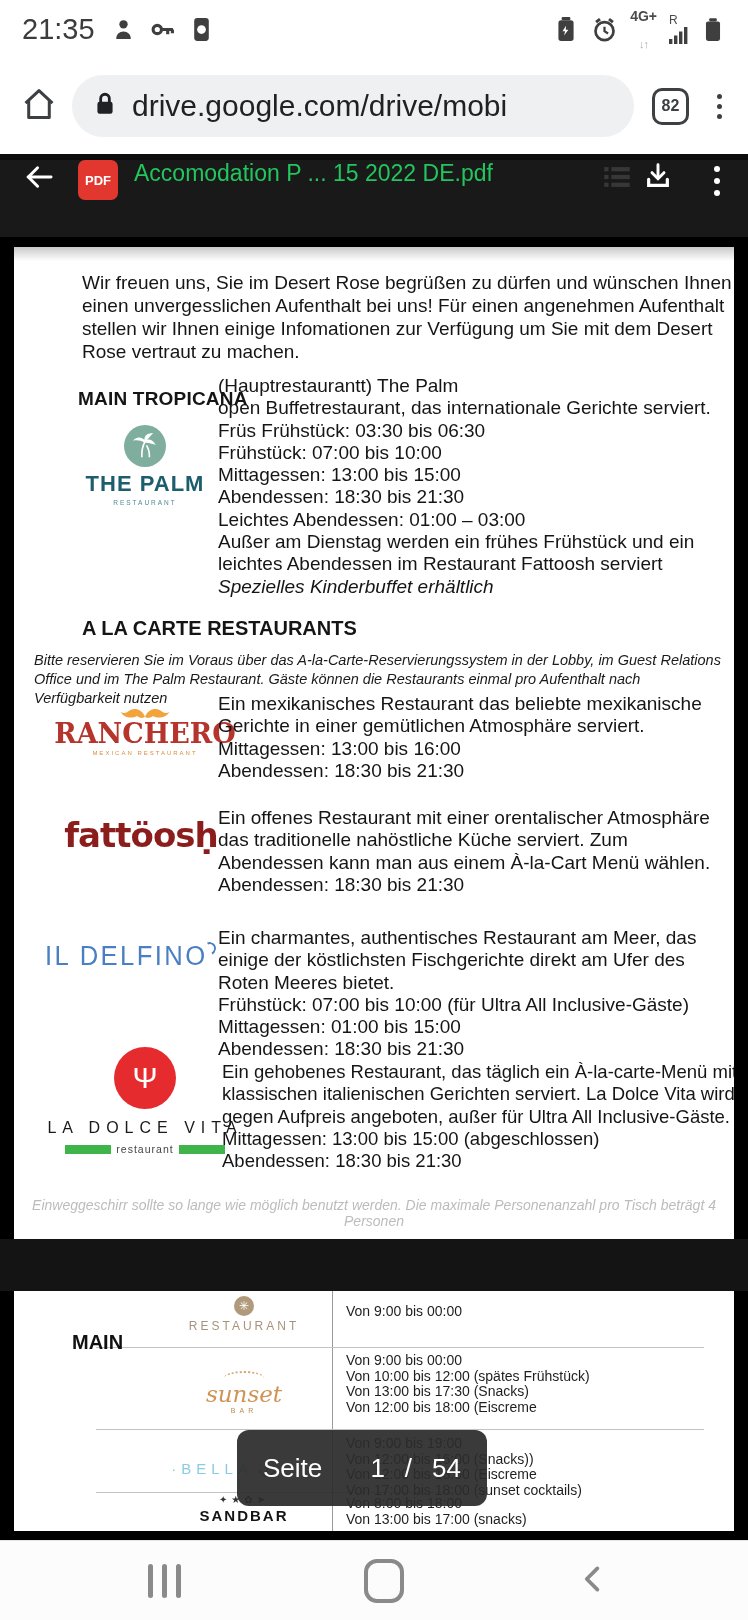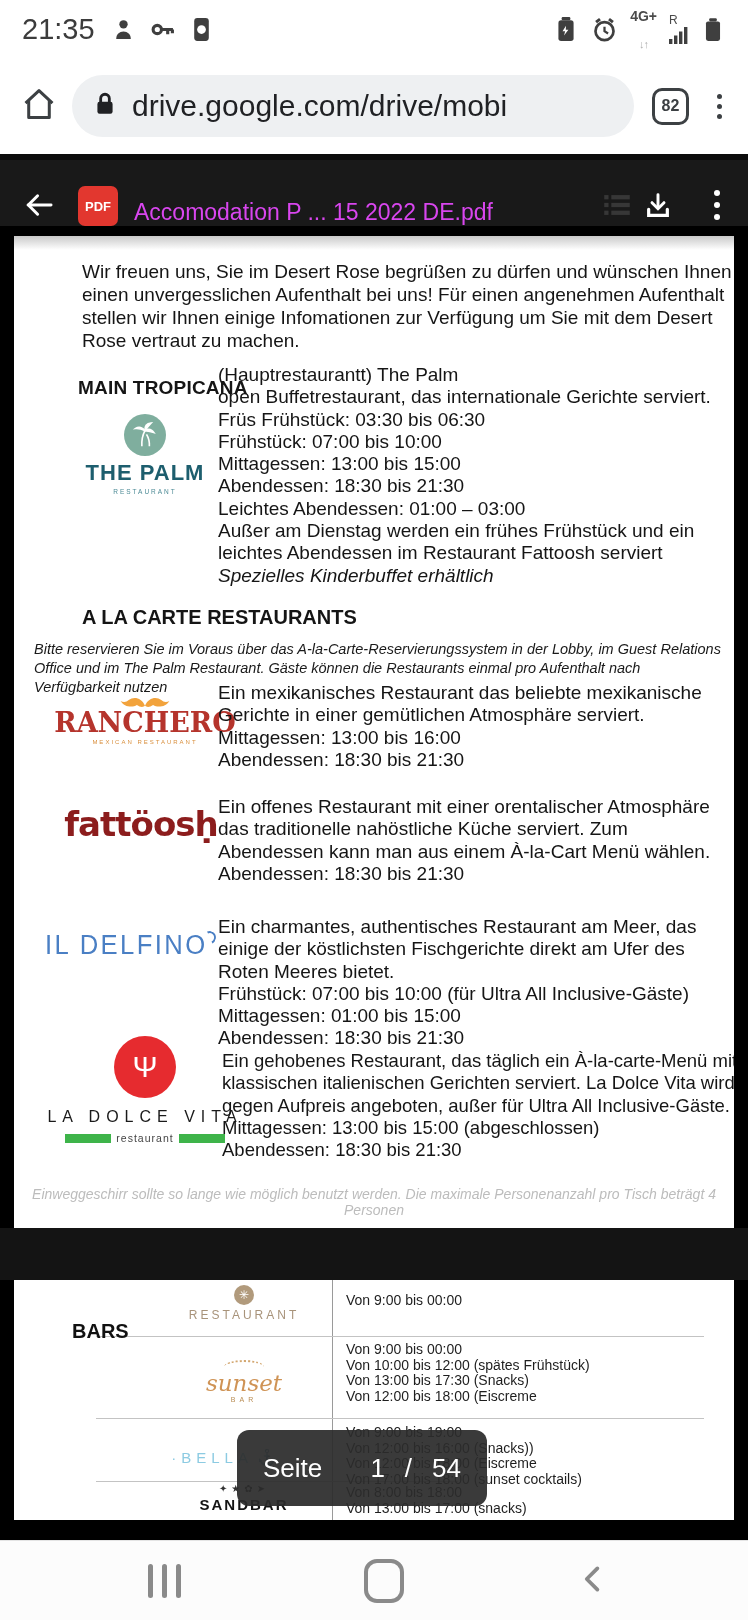--- a/index.html
+++ b/index.html
@@ -23,24 +23,24 @@
   .chrome-bar { height:96px; background:#fff; display:flex; align-items:center; padding:0 20px; }
   .cb-home svg { width:38px; height:38px; }
   .cb-pill { flex:1; height:62px; background:#eef0f2; border-radius:32px; margin:0 18px 0 14px; display:flex; align-items:center; padding:0 20px; overflow:hidden; }
   .cb-lock svg { width:26px; height:26px; flex:none; }
   .cb-url { font-size:30px; color:#202124; margin-left:14px; white-space:nowrap; }
   .cb-tabs { width:37px; height:37px; border:3px solid #3c4043; border-radius:10px; display:flex; align-items:center; justify-content:center; font-size:16px; font-weight:bold; color:#3c4043; flex:none; }
   .cb-menu { margin-left:22px; display:flex; flex-direction:column; gap:5px; padding:6px; }
   .cb-menu i { width:5px; height:5px; background:#3c4043; border-radius:50%; }
 
   
-  .pdf-header { height:72px; background:#191919; border-top:6px solid #0c0c0c; display:flex; align-items:flex-end; padding:0 22px; }
+  .pdf-header { height:83px; background:#191919; border-top:6px solid #0c0c0c; display:flex; align-items:flex-start; padding:0 22px; }
   .ph-back svg { width:34px; height:34px; }
   .ph-badge { width:40px; height:40px; background:#e2372f; border-radius:7px; margin-left:22px; display:flex; align-items:center; justify-content:center; color:#fff; font-weight:bold; font-size:13px; flex:none; }
-  .ph-title { color:#d946ef; font-size:23px; margin-left:16px; white-space:nowrap; overflow:hidden; flex:1; }
+  .ph-title { color:#22c55e; font-size:23px; margin-left:16px; white-space:nowrap; overflow:hidden; flex:1; }
   .ph-ghost-list { opacity:.32; margin-right:-22px; }
   .ph-ghost-list svg { width:34px; height:34px; }
   .ph-download { margin-left:30px; }
   .ph-download svg { width:32px; height:32px; }
   .ph-menu { margin-left:34px; display:flex; flex-direction:column; gap:6px; padding:6px; }
   .ph-menu i { width:6px; height:6px; background:#fff; border-radius:50%; }
 
   
   .viewer { position:relative; height:1294px; background:#000; }
   .page { position:relative; margin:0 14px; background:#fff; overflow:hidden; }
@@ -350,21 +350,21 @@
     </div>
 
     <div class="page-gap"></div>
 
     <div class="page page2">
       <div class="abs p2-divider"></div>
       <div class="abs hairline hl1"></div>
       <div class="abs hairline hl2"></div>
       <div class="abs hairline hl3"></div>
 
-      <div class="abs bars-label">BARS</div>
+      <div class="abs bars-label">MAIN</div>
 
       <div class="abs logo-box tropicana-logo">
         <span class="trop-circle">
             <span>✳</span>
           </span>
         <span class="trop-name">RESTAURANT</span>
       </div>
       <div class="abs hours h1">
         <div>Von 9:00 bis 00:00</div>
       </div>

